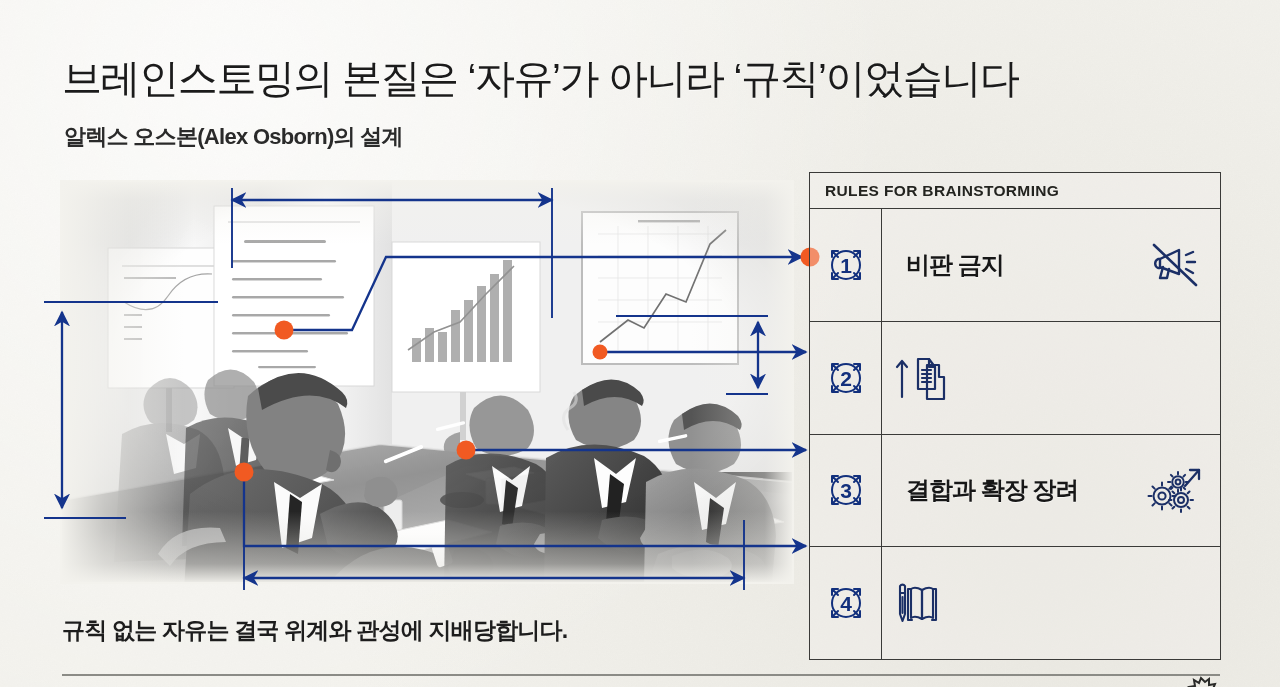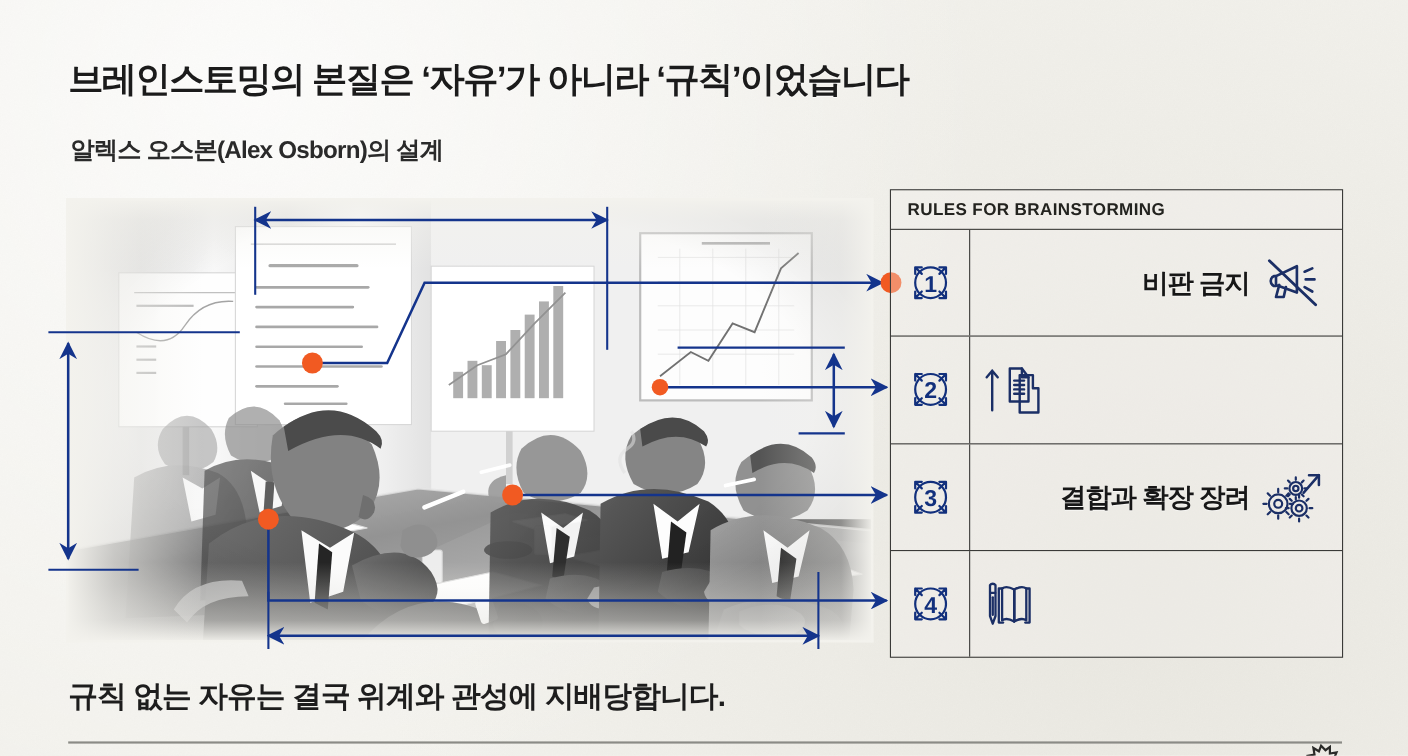--- a/index.html
+++ b/index.html
@@ -31,22 +31,22 @@
   #grain {
     position: absolute; inset: 0;
     opacity: .5;
     pointer-events: none;
   }
 
   
   #title {
     position: absolute;
     left: 62px; top: 51px;
-    font-size: 32px;
-    font-weight: 700;
+    font-size: 40px;
+    font-weight: 400;
     letter-spacing: -1.4px;
     color: #1b1b1b;
     text-shadow: 0 1px 0 rgba(255,255,255,.7);
     white-space: nowrap;
   }
   #subtitle {
     position: absolute;
     left: 64px; top: 122px;
     font-size: 22px;
     font-weight: 700;
@@ -83,24 +83,23 @@
     position: absolute;
     left: 0; top: 0;
     width: 1280px; height: 687px;
     pointer-events: none;
   }
 
   
   #rules {
     position: absolute;
     left: 809px; top: 172px;
-    width: 412px; height: 426px;
+    width: 412px; height: 488px;
     border: 1.6px solid #3a3a38;
     background: rgba(243,242,237,.35);
-    text-align: right;
   }
   #rules-head {
     height: 36px;
     border-bottom: 1.6px solid #3a3a38;
     display: flex;
     align-items: center;
     padding-left: 15px;
     font-size: 15.5px;
     font-weight: 700;
     letter-spacing: .35px;
@@ -149,21 +148,21 @@
     align-items: center;
     justify-content: center;
     padding-right: 6px;
   }
   .rule-icon svg { display: block; }
 
   
   #caption {
     position: absolute;
     left: 62px; top: 615px;
-    font-size: 27px;
+    font-size: 23px;
     font-weight: 700;
     letter-spacing: -.8px;
     color: #1d1d1d;
     white-space: nowrap;
   }
   #footer-rule {
     position: absolute;
     left: 62px; top: 674px;
     width: 1158px; height: 2px;
     background: #8b8b86;

